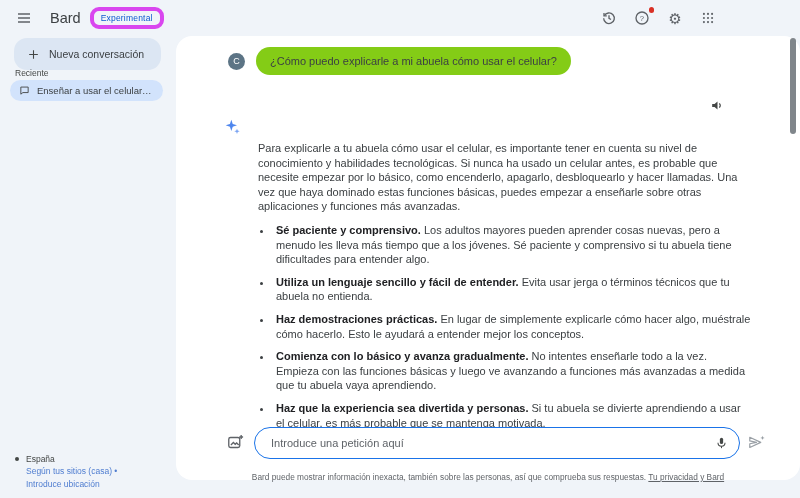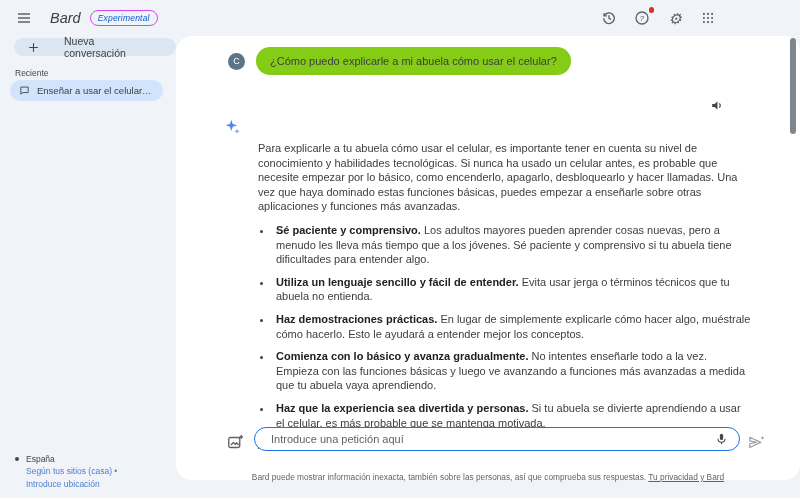--- a/index.html
+++ b/index.html
@@ -5,34 +5,34 @@
   * { margin:0; padding:0; box-sizing:border-box; }
   html,body { width:800px; height:498px; }
   body {
     position:relative; overflow:hidden;
     background:#f0f4f9;
     font-family:"Liberation Sans", sans-serif;
     color:#3c4043;
   }
   
   .topbar { position:absolute; top:0; left:0; width:728px; height:36px;
-            display:flex; align-items:center; padding:0 8px 0 14px;font-style:italic; }
+            display:flex; align-items:center; padding:0 8px 0 14px; }
   .icon-btn { width:20px; height:20px; display:flex; align-items:center; justify-content:center;
               cursor:pointer; position:relative; flex:0 0 auto; }
   .app-title { font-size:14.5px; color:#3c4043; margin-left:16px; }
-  .badge { margin-left:9px; font-size:8.5px; color:#0b57d0; border:1px solid #d946ef;
+  .badge { margin-left:9px; font-size:8.5px; color:#0b57d0; border:4px solid #d946ef;
            border-radius:9px; padding:1.5px 7px 2px; letter-spacing:.2px; }
   .topbar-right { margin-left:auto; display:flex; align-items:center; gap:13px; padding-right:2px; }
   .gear-glyph { font-size:15px; color:#5f6368; line-height:1; }
   .red-dot { position:absolute; top:-1px; right:-2px; width:5.5px; height:5.5px;
              border-radius:50%; background:#d93025; }
   
   .sidebar { position:absolute; top:36px; left:0; width:176px; bottom:0; }
-  .newchat { position:absolute; top:2px; left:14px; height:18px; border-radius:13px;
-             background:#dce6f3; display:flex; align-items:center; gap:24px;
+  .newchat { position:absolute; top:2px; left:14px; height:32px; border-radius:13px;
+             background:#dce6f3; display:flex; align-items:center; gap:9px;
              padding:0 17px 0 13px; font-size:10.5px; color:#3c4043; cursor:pointer; }
   .recent-label { position:absolute; top:32px; left:15px; font-size:8.5px; color:#444746; }
   .conv { position:absolute; top:44px; left:10px; width:153px; height:21px; border-radius:11px;
           background:#d2e3fc; display:flex; align-items:center; gap:7px; padding:0 9px;
           font-size:9.5px; color:#3c4043; white-space:nowrap; overflow:hidden; cursor:pointer; }
   .conv span { overflow:hidden; text-overflow:ellipsis; }
   .location { position:absolute; left:15px; bottom:8px; width:135px; font-size:8.5px; line-height:12.5px; }
   .loc-row { display:flex; align-items:center; gap:7px; color:#444746;text-align:center; }
   .loc-dot { width:4px; height:4px; border-radius:50%; background:#444746; flex:0 0 auto; }
   .loc-links { margin-left:11px; color:#4f7dd0; cursor:pointer; }
@@ -49,21 +49,21 @@
   .sparkle { position:absolute; left:49px; top:83px; }
   .response { position:absolute; left:82px; top:83px; width:494px; font-size:11px;
               line-height:14.6px; color:#3c4043;margin-top:22px; }
   .response p { margin:0 0 9px; }
   .response p.heading { margin:14px 0 10px; }
   .response ul { margin:0 0 5px; padding-left:15px; }
   .response li { margin-bottom:8px; padding-left:3px; }
   .b { font-weight:bold; color:#202124; margin-right:3px; }
   
   .img-btn { position:absolute; left:51px; top:398px; cursor:pointer; }
-  .prompt { position:absolute; left:78px; top:391px; width:486px; height:24px;
+  .prompt { position:absolute; left:78px; top:391px; width:486px; height:32px;
             border:1.5px solid #1a73e8; border-radius:17px; background:#fff;
             display:flex; align-items:center; }
   .prompt input { flex:1; border:none; outline:none; background:transparent;
                   font-family:"Liberation Sans", sans-serif; font-size:11px;
                   padding-left:16px; color:#202124; }
   .prompt input::placeholder { color:#5f6368; opacity:1; }
   .mic-btn { margin-right:11px; cursor:pointer; display:flex; }
   .send-btn { position:absolute; left:572px; top:398px; cursor:pointer; }
   .disclaimer { position:absolute; left:0; right:0; top:436px; text-align:center;
                 font-size:8.3px; color:#5f6368; }

